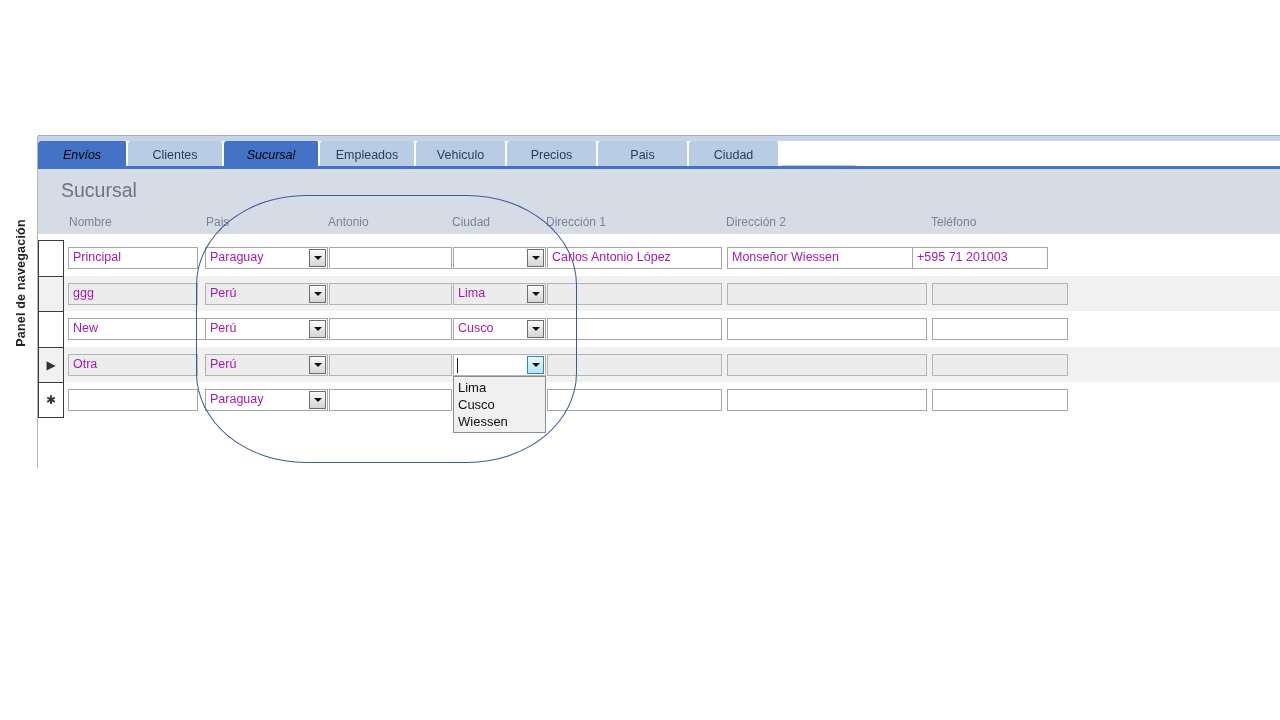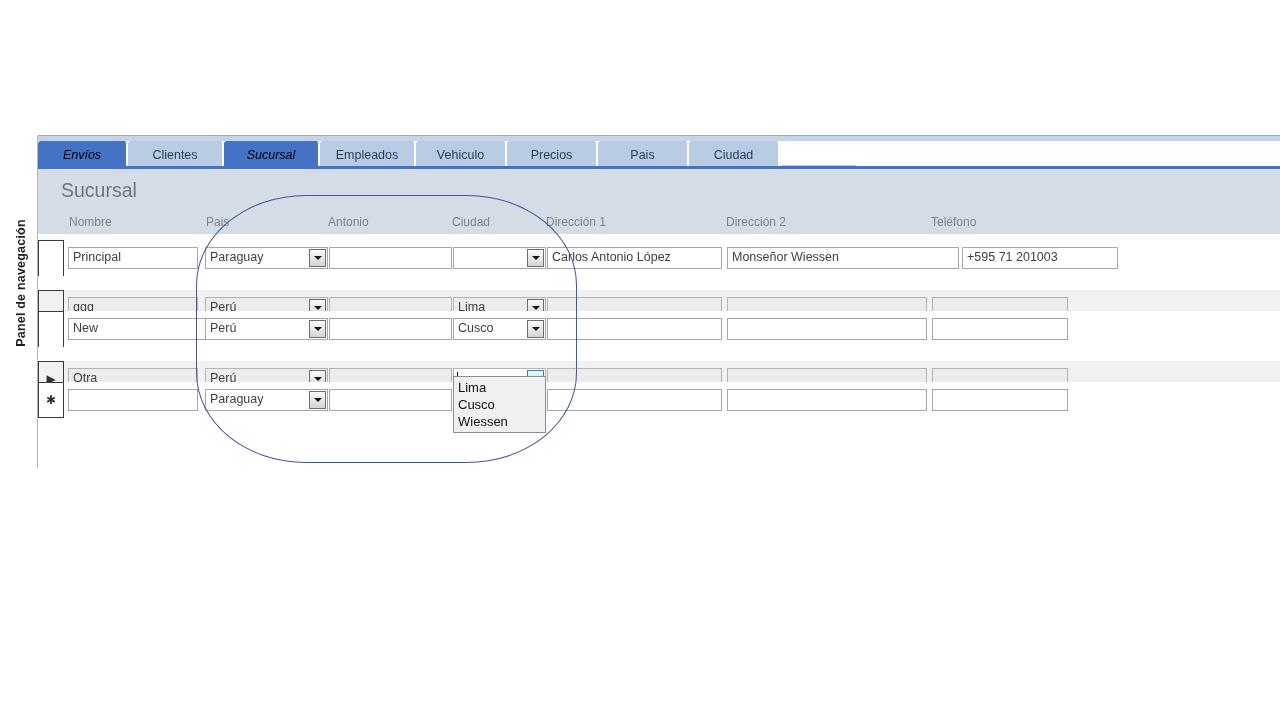--- a/index.html
+++ b/index.html
@@ -143,21 +143,21 @@
   }
 
   
   .row {
     position: absolute;
     left: 0px;
     width: 1242px;
     height: 35.5px;
   }
   .row.odd  { background: #ffffff; }
-  .row.even { background: #f1f1f1; margin-top: 14px; }
+  .row.even { background: #f1f1f1; }
 
   .selector {
     position: absolute;
     left: 0px;
     top: 0px;
     width: 26px;
     height: 35.5px;
     box-sizing: border-box;
     border: 1px solid #3a3a3a;
     border-bottom: none;
@@ -171,21 +171,21 @@
   .row.last .selector { border-bottom: 1px solid #3a3a3a; }
 
   .cell {
     position: absolute;
     box-sizing: border-box;
     height: 22px;
     top: 7px;
     border: 1px solid #a6a6a6;
     background: #ffffff;
     font-size: 12.5px;
-    color: #404040;
+    color: #a21caf;
     padding: 2px 0 0 4px;
     white-space: nowrap;
     overflow: hidden;
   }
   .row.even .cell { background: #ececec; border-color: #b4b4b4; }
 
   .combo { padding-right: 20px; }
   .combo-btn {
     position: absolute;
     right: 1px;
@@ -313,21 +313,21 @@
           <div class="cell" style="left: 30px; width: 130px;"><span>Principal</span></div>
           <div class="cell combo" style="left: 167px; width: 123px;"><span>Paraguay</span><div class="combo-btn">
               <i></i>
             </div></div>
           <div class="cell" style="left: 291px; width: 123px;"><span></span></div>
           <div class="cell combo" style="left: 415px; width: 93px;"><span></span><div class="combo-btn">
               <i></i>
             </div></div>
           <div class="cell" style="left: 509px; width: 175px;"><span>Carlos Antonio López</span></div>
           <div class="cell" style="left: 689px; width: 232px;"><span>Monseñor Wiessen</span></div>
-          <div class="cell" style="left: 924px; width: 156px;"><span>+595 71 201003</span></div>
+          <div class="cell" style="left: 874px; width: 136px;"><span>+595 71 201003</span></div>
         </div>
         <div class="row even" style="top: 106.5px;">
           <div class="selector"></div>
           <div class="cell" style="left: 30px; width: 130px;"><span>ggg</span></div>
           <div class="cell combo" style="left: 167px; width: 123px;"><span>Perú</span><div class="combo-btn">
               <i></i>
             </div></div>
           <div class="cell" style="left: 291px; width: 123px;"><span></span></div>
           <div class="cell combo" style="left: 415px; width: 93px;"><span>Lima</span><div class="combo-btn">
               <i></i>

